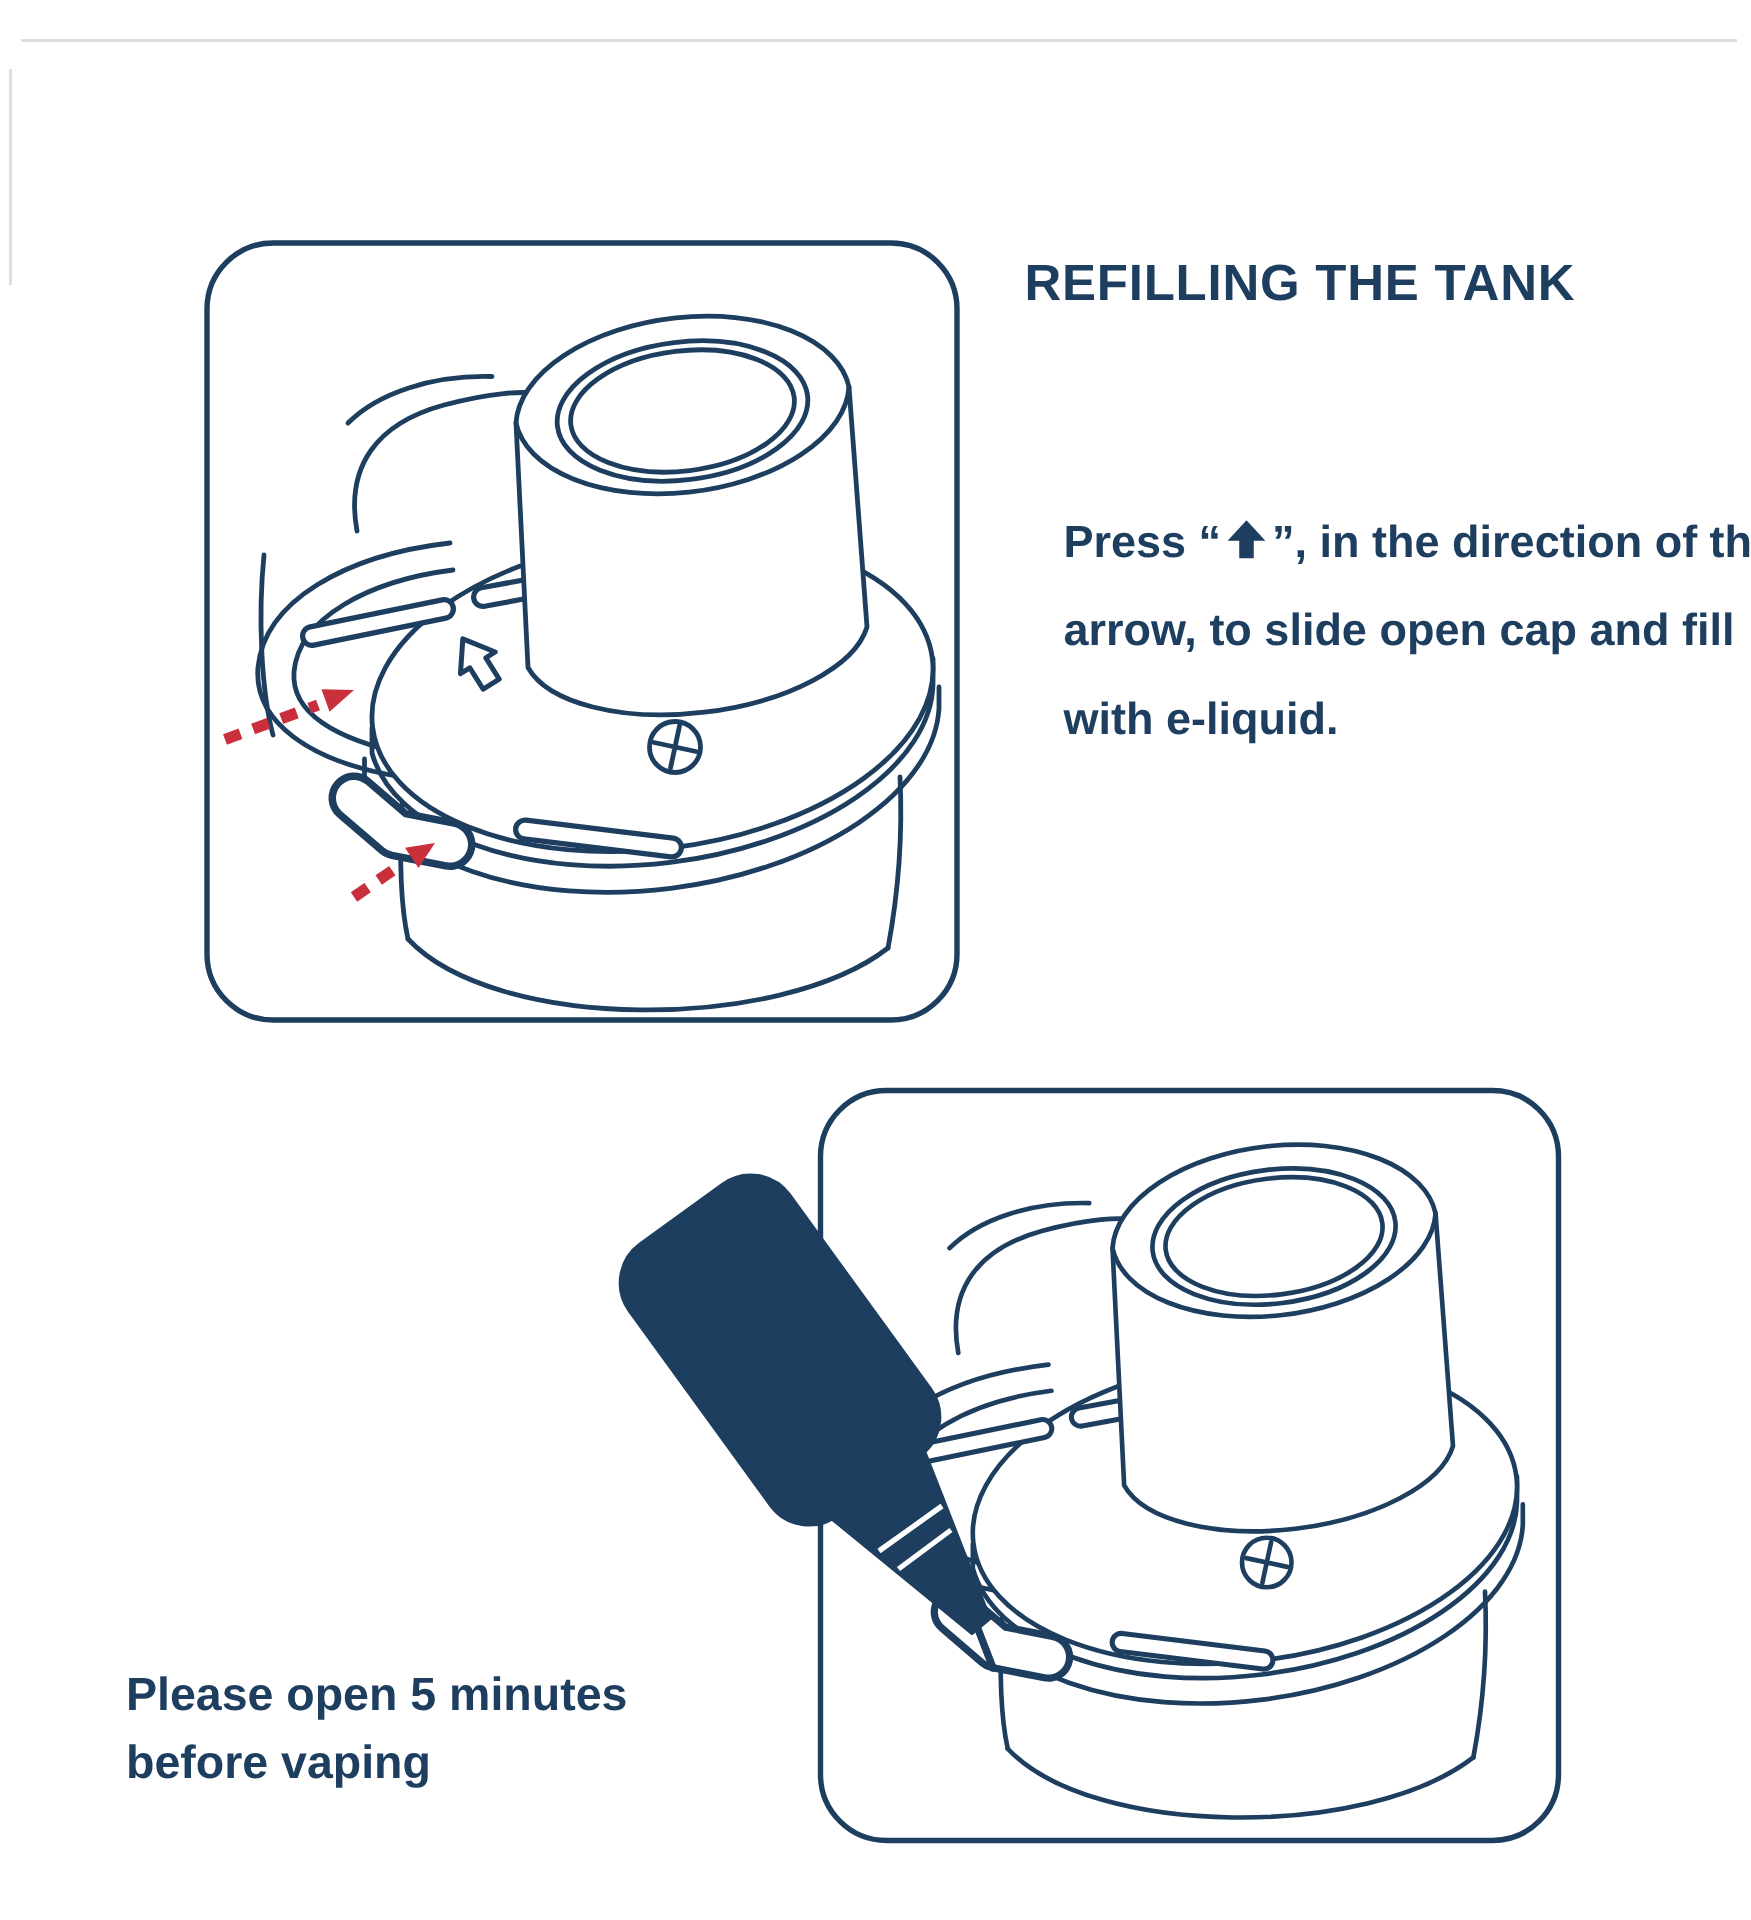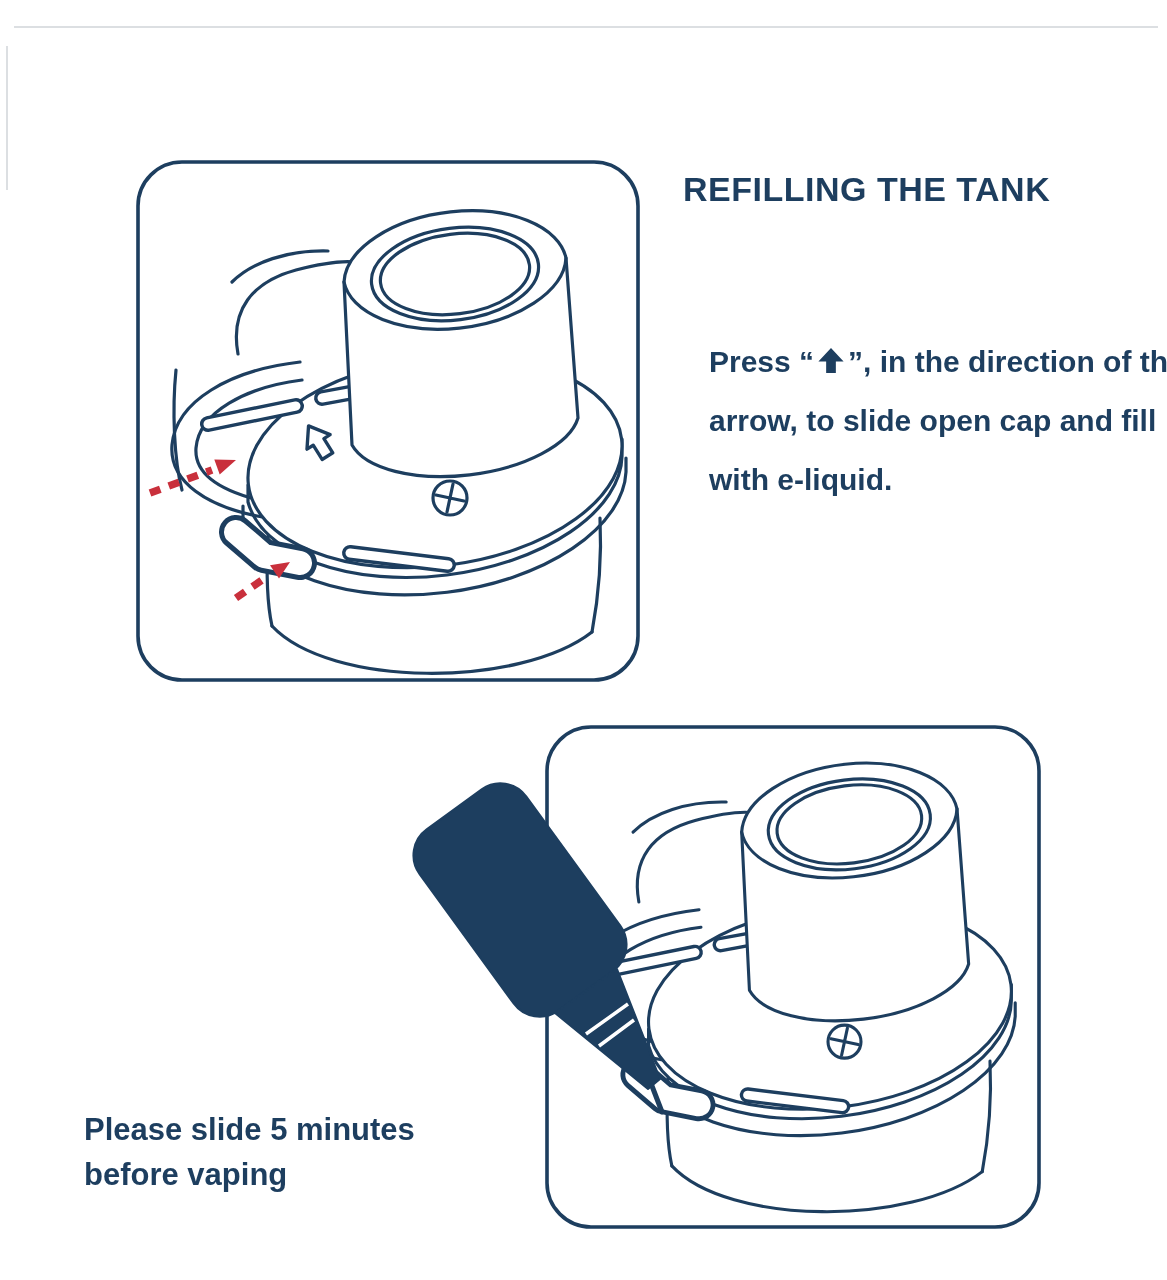--- a/index.html
+++ b/index.html
@@ -128,15 +128,15 @@
 
     <rect class="solidf" x="330" y="1271" width="500" height="9"></rect>
   </svg>
 
   <h1 class="title">REFILLING THE TANK</h1>
 
   <p class="instruction"><span>Press “</span><svg class="inline-arrow" viewBox="0 0 30 32" aria-hidden="true">
         <path d="M15,3 L28,17 L20,17 L20,29 L10,29 L10,17 L2,17 Z"></path>
       </svg><span>”, in the direction of the arrow, to slide open cap and fill with e-liquid.</span></p>
 
-  <p class="note"><span>Please slide </span><strong>5</strong><span> minutes before vaping</span></p>
+  <p class="note"><span>Please open </span><strong>5</strong><span> minutes before vaping</span></p>
 
 </div>
 
 </body></html>

